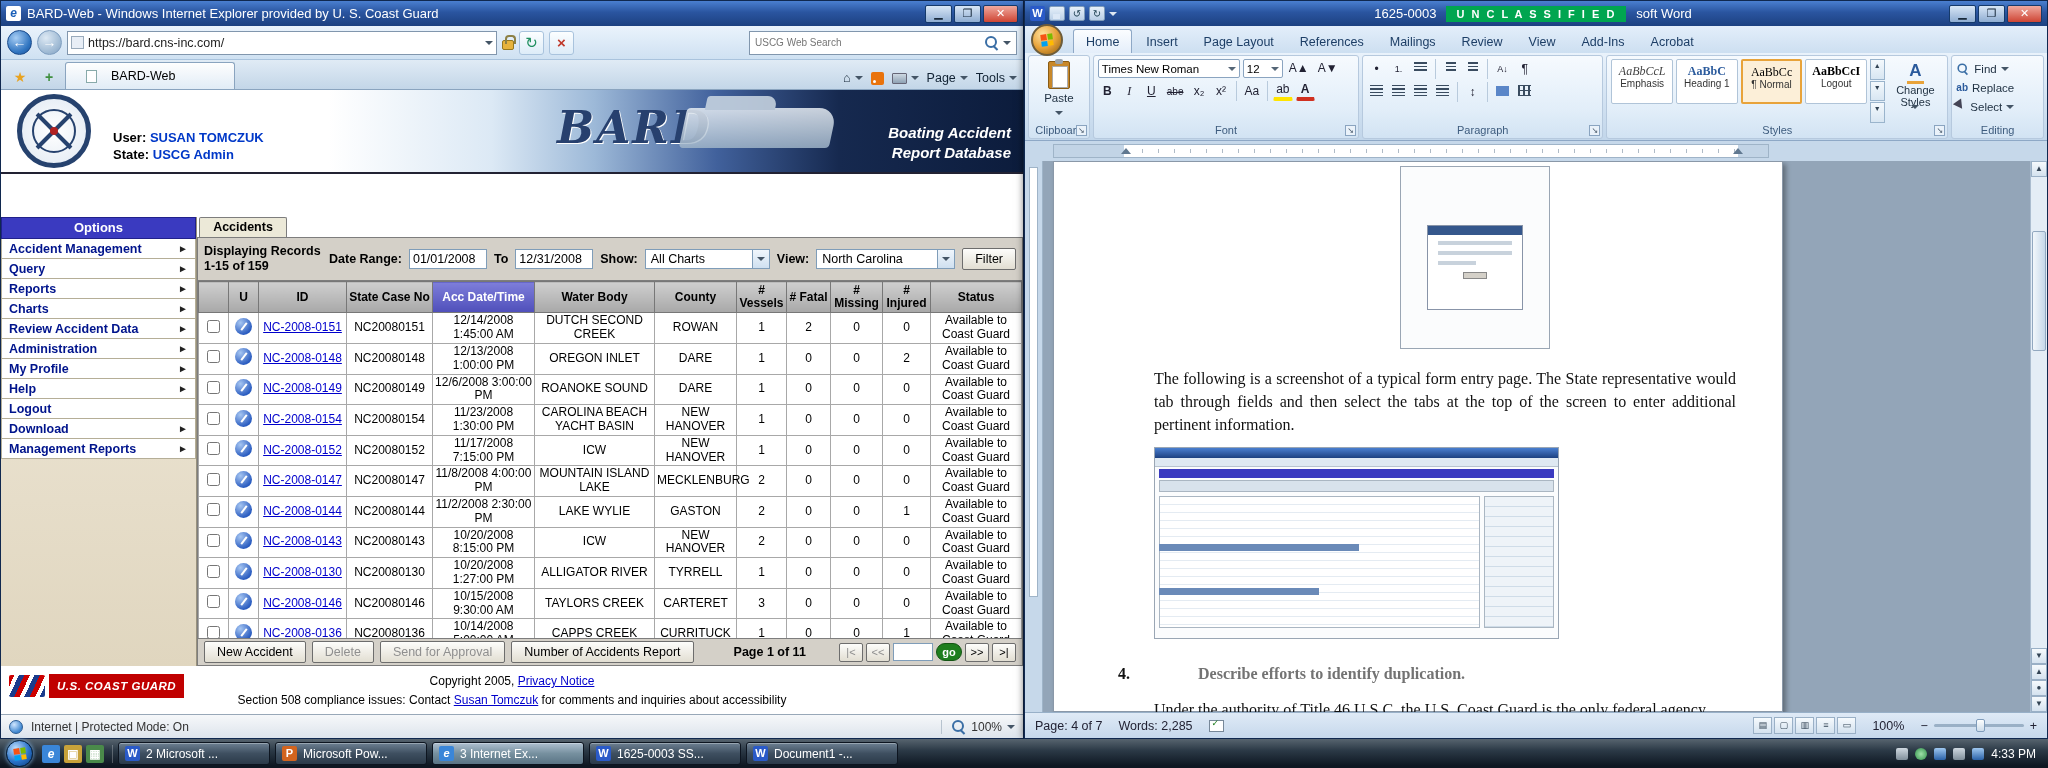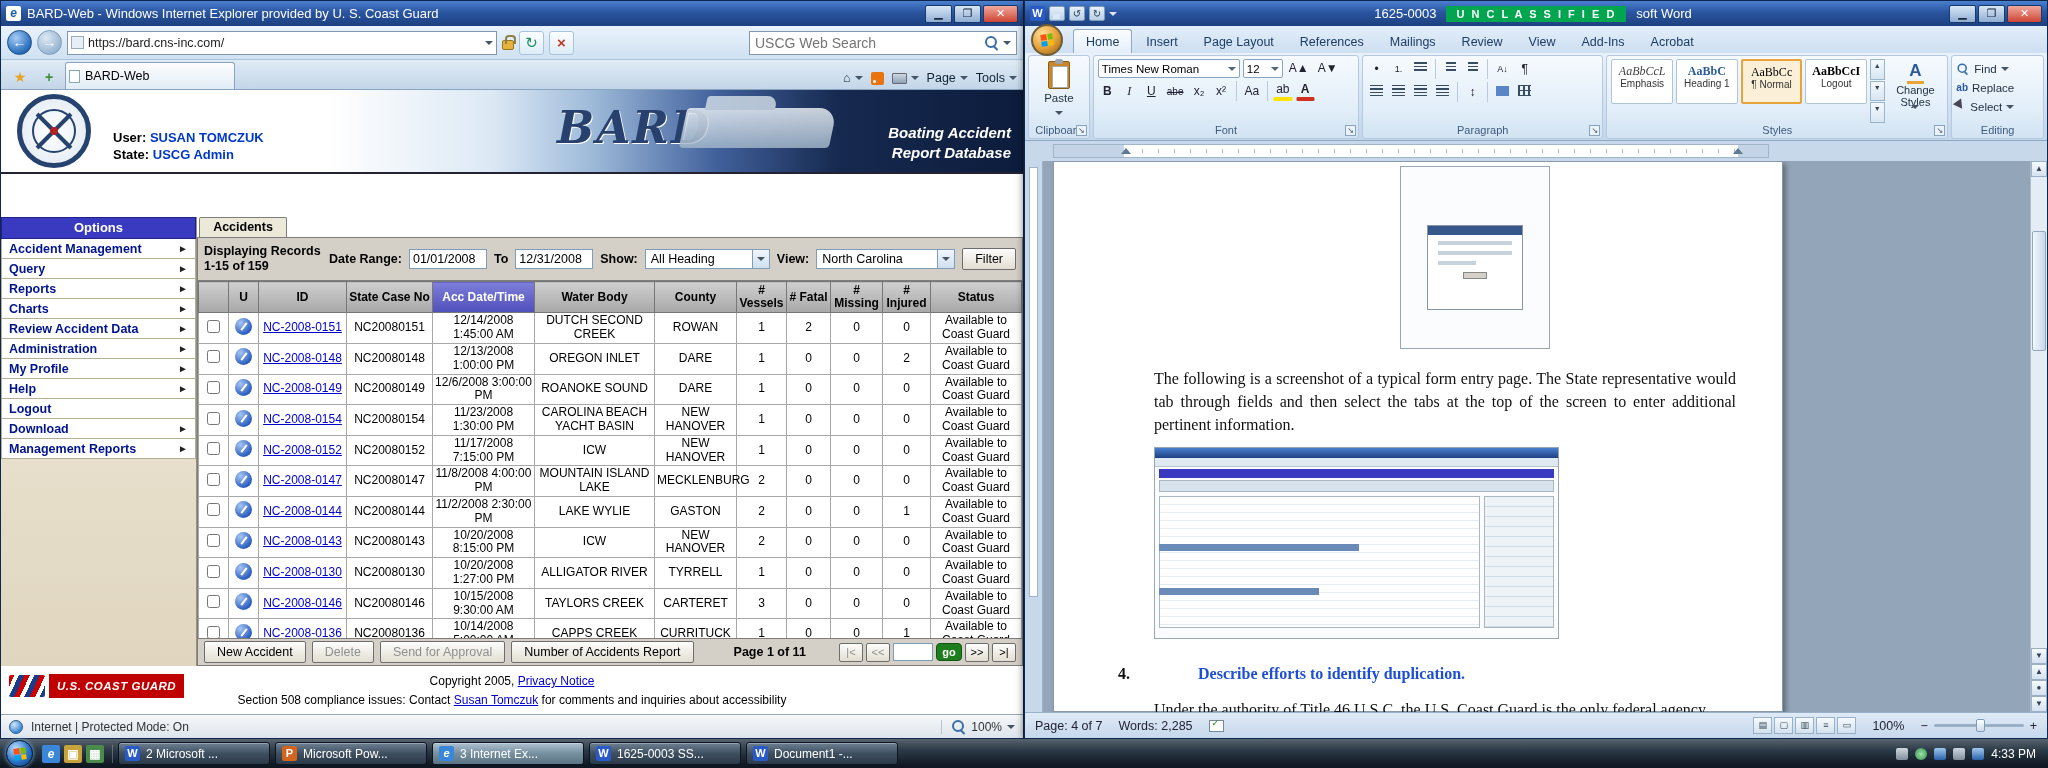--- a/index.html
+++ b/index.html
@@ -25,30 +25,30 @@
   .addr { width:430px; height:24px; background:#fff; border:1px solid #8196ad; display:flex; align-items:center; padding:0 3px; gap:4px; }
   .addr input { flex:1; border:0; outline:0; font-size:12.5px; color:#222; font-family:inherit; }
   .favicon { width:13px; height:13px; background:#e8eef6; border:1px solid #9ab; }
   .ddtri { width:0; height:0; border:4px solid transparent; border-top-color:#456; margin-top:4px; }
   .lock { width:12px; height:10px; background:#e7b33c; border:1px solid #96781f; border-radius:2px; position:relative; margin-top:5px; }
   .lock::before { content:""; position:absolute; top:-6px; left:1.5px; width:7px; height:7px; border:2px solid #8d8146; border-bottom:0; border-radius:4px 4px 0 0; }
   .sqbtn { width:25px; height:24px; border:1px solid #a9c3dd; border-radius:3px; background:linear-gradient(#fcfeff,#ddecf8); text-align:center; line-height:22px; font-size:15px; }
   .sqbtn.refresh { color:#1f8f5f; }
   .sqbtn.stop { color:#c0392b; font-weight:bold; }
   .search { margin-left:auto; width:268px; height:24px; background:#fff; border:1px solid #8196ad; display:flex; align-items:center; gap:4px; padding:0 5px; }
-  .search input { flex:1; border:0; outline:0; font-size:14px; color:#666; font-family:inherit; }
+  .search input { flex:1; border:0; outline:0; font-size:10px; color:#666; font-family:inherit; }
   .mag { width:14px; height:14px; position:relative; flex:0 0 14px; }
   .mag::before { content:""; position:absolute; left:0; top:0; width:8px; height:8px; border:2px solid #3a6ea5; border-radius:50%; }
   .mag::after { content:""; position:absolute; left:9px; top:9px; width:6px; height:2px; background:#3a6ea5; transform:rotate(45deg); transform-origin:0 0; }
 
   
   .ie-tabrow { height:30px; flex:0 0 30px; background:linear-gradient(#e0ebf5,#c3d6e8); border-bottom:1px solid #8aa4bf; display:flex; align-items:flex-end; gap:3px; padding:0 6px; }
   .star-btn { width:26px; height:25px; text-align:center; font-size:14px; color:#e8a321; line-height:24px; border:1px solid transparent; border-radius:3px 3px 0 0; }
   .star-btn.add { color:#3f8f3f; font-weight:bold; }
-  .ie-tab { width:170px; height:27px; background:linear-gradient(#fefefe,#e1ecf6); border:1px solid #8aa4bf; border-bottom:0; border-radius:3px 3px 0 0; display:flex; align-items:center; gap:5px; padding:0 3px; font-size:12.5px; }
+  .ie-tab { width:170px; height:27px; background:linear-gradient(#fefefe,#e1ecf6); border:1px solid #8aa4bf; border-bottom:0; border-radius:3px 3px 0 0; display:flex; align-items:center; gap:14px; padding:0 20px; font-size:12.5px; }
   .docic { width:11px; height:13px; background:#fff; border:1px solid #8aa; }
   .ie-menus { margin-left:auto; display:flex; align-items:center; gap:8px; padding-bottom:4px; font-size:12.5px; color:#123; }
   .mbtn { display:flex; align-items:center; gap:4px; }
   .feedic { width:13px; height:13px; background:#e9730c; border-radius:2px; position:relative; }
   .feedic::after { content:""; position:absolute; left:2px; bottom:2px; width:3px; height:3px; background:#fff; border-radius:50%; }
   .printic { width:15px; height:11px; background:linear-gradient(#cdd8e2,#8fa2b4); border:1px solid #667; border-radius:1px; }
 
   
   .ie-view { flex:1; min-height:0; display:flex; flex-direction:column; background:#fff; }
   .banner { height:84px; flex:0 0 84px; position:relative; border-bottom:2px solid #223; background:linear-gradient(90deg,#fff 0%,#fff 32%,#dce9f5 48%,#9db9d8 58%,#41619c 70%,#16294f 82%,#0c1c3c 100%); }
@@ -89,21 +89,21 @@
   .idlink { color:#0000cc; text-decoration:underline; }
   .edit-ic { display:inline-block; width:17px; height:17px; border-radius:50%; background:radial-gradient(circle at 32% 28%,#a6c6f2,#2a5cc0 72%); }
   .edit-ic::after { content:""; display:block; width:2px; height:9px; background:#fff; margin:4px auto 0; transform:rotate(38deg); }
 
   .actionbar { height:28px; flex:0 0 28px; background:#d4d0c8; border:1px solid #7d7d7d; display:flex; align-items:center; gap:6px; padding:0 6px; font-size:12.5px; }
   .pglabel { font-weight:bold; margin-left:34px; }
   .pager { margin-left:auto; display:flex; align-items:center; gap:3px; }
   .pgbtn { height:19px; min-width:24px; padding:0 4px; background:linear-gradient(#fdfdfb,#e2ded2); border:1px solid #6d6d6d; border-radius:2px; font-size:11px; font-family:inherit; }
   .pgbtn.dim { color:#8f8f8f; }
   .goinput { width:40px; height:18px; border:1px solid #7f9db9; }
-  .gobtn { height:18px; width:26px; background:#1e7e1e; color:#fff; border:1px solid #145514; border-radius:4px; font-size:11px; font-weight:bold; }
+  .gobtn { height:18px; width:26px; background:#1e7e1e; color:#fff; border:1px solid #145514; border-radius:9px; font-size:11px; font-weight:bold; }
 
   .ie-footer { height:48px; flex:0 0 48px; background:#fff; position:relative; text-align:center; font-size:12px; padding-top:6px; line-height:1.6; }
   .ie-footer a { color:#0000cc; }
   .uscg-logo { position:absolute; left:8px; top:8px; display:flex; align-items:center; gap:4px; }
   .stripes { width:36px; height:22px; background:repeating-linear-gradient(115deg,#c00 0 5px,#fff 5px 9px,#1a3b8c 9px 14px); border-radius:2px; }
   .uscg-red { background:#c00000; color:#fff; font-weight:bold; font-style:italic; font-size:11.5px; padding:3px 8px; letter-spacing:.5px; }
 
   .ie-status { height:24px; flex:0 0 24px; background:linear-gradient(#f6f8fa,#dde4ec); border-top:1px solid #98a8b8; display:flex; align-items:center; gap:8px; padding:0 8px; font-size:12px; color:#333; }
   .globe { width:14px; height:14px; border-radius:50%; background:radial-gradient(circle at 35% 30%,#cfe6ff,#3f87d0 70%); border:1px solid #2a5c94; }
   .zoomarea { margin-left:auto; display:flex; align-items:center; gap:5px; border-left:1px solid #b7c3cf; padding-left:10px; }
@@ -182,21 +182,21 @@
   .shot2 .s2tabs { height:9px; background:#3a3ac0; margin:2px 4px 0; }
   .shot2 .s2head { height:12px; background:#d8e2ec; margin:2px 4px 0; border:1px solid #aab6c2; }
   .shot2 .s2grid { position:absolute; left:4px; right:78px; top:48px; bottom:10px; border:1px solid #aab6c2;
       background:repeating-linear-gradient(to bottom,#fff 0 7px,#e4ebf2 7px 8px), repeating-linear-gradient(to right,transparent 0 54px,#d4dde6 54px 55px); }
   .shot2 .s2side { position:absolute; right:4px; top:48px; width:70px; bottom:10px; border:1px solid #aab6c2;
       background:repeating-linear-gradient(to bottom,#eef3f8 0 9px,#cfdce8 9px 10px); }
   .shot2 .s2bar { position:absolute; left:4px; width:200px; height:7px; background:#6a8ab8; }
 
   .p-text { position:absolute; left:100px; right:46px; font-size:16px; line-height:1.45; text-align:justify; color:#111; }
   .h-num { position:absolute; left:64px; font-size:16px; font-weight:bold; color:#111; }
-  .h-text { position:absolute; left:144px; font-size:16px; font-weight:bold; color:#1d4ed8; }
+  .h-text { position:absolute; left:144px; font-size:16px; font-weight:bold; color:#737373; }
 
   .wd-scroll { width:17px; flex:0 0 17px; background:#e4edf6; border-left:1px solid #aabccf; display:flex; flex-direction:column; }
   .sc-btn { height:16px; background:linear-gradient(#f6fafd,#d4e2ef); border:1px solid #9ab0c6; font-size:8px; text-align:center; line-height:14px; color:#345; }
   .sc-track { flex:1; position:relative; }
   .sc-thumb { position:absolute; left:1px; right:1px; top:54px; height:120px; background:linear-gradient(90deg,#f2f7fb,#c6d8ea); border:1px solid #92a8c0; border-radius:2px; }
 
   .wd-status { height:26px; flex:0 0 26px; background:linear-gradient(#dfeaf6,#c6d8ec); border-top:1px solid #98b0c8; display:flex; align-items:center; gap:16px; padding:0 10px; font-size:12.5px; color:#223; }
   .bookic { width:15px; height:12px; background:#fff; border:1px solid #789; position:relative; }
   .bookic::after { content:"✓"; position:absolute; left:2px; top:-3px; font-size:9px; color:#1e7e1e; }
   .viewbtns { margin-left:auto; display:flex; gap:2px; }
@@ -371,21 +371,21 @@
             <div class="disp">
               <div>Displaying Records</div>
               <div>1-15 of 159</div>
             </div>
             <span class="flabel">Date Range:</span>
             <input class="txt" style="width: 78px;" value="01/01/2008">
             <span class="flabel">To</span>
             <input class="txt" style="width: 78px;" value="12/31/2008">
             <span class="flabel">Show:</span>
             <span class="combo" style="width:142px">
-              <span>All Heading</span>
+              <span>All Charts</span>
               <span class="cdd">
                   <span class="ddtri" style="margin-top:4px"></span>
                 </span>
             </span>
             <span class="flabel">View:</span>
             <span class="combo" style="width:158px">
               <span>North Carolina</span>
               <span class="cdd">
                   <span class="ddtri" style="margin-top:4px"></span>
                 </span>

